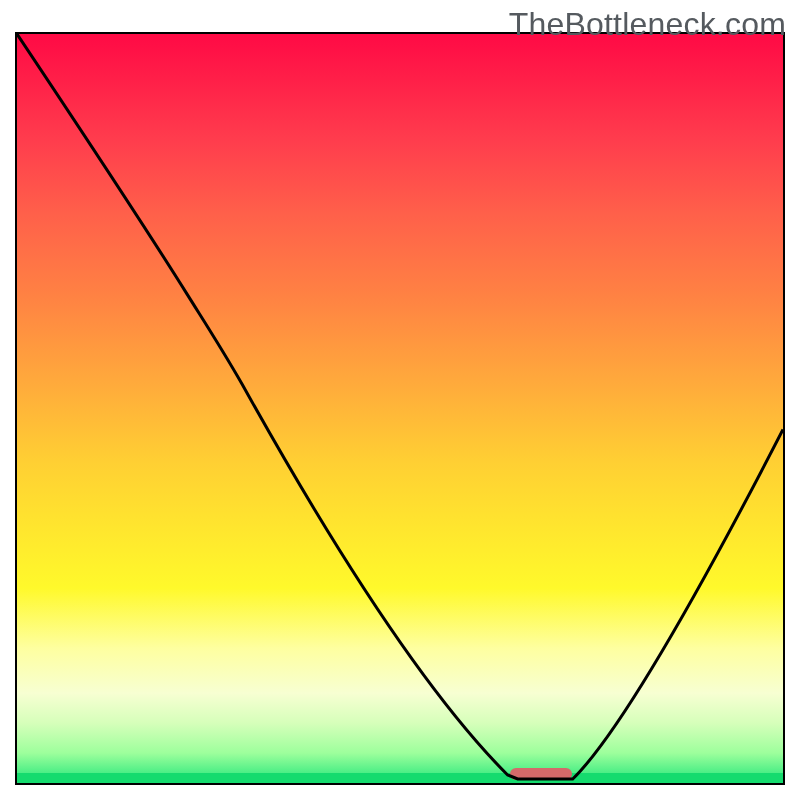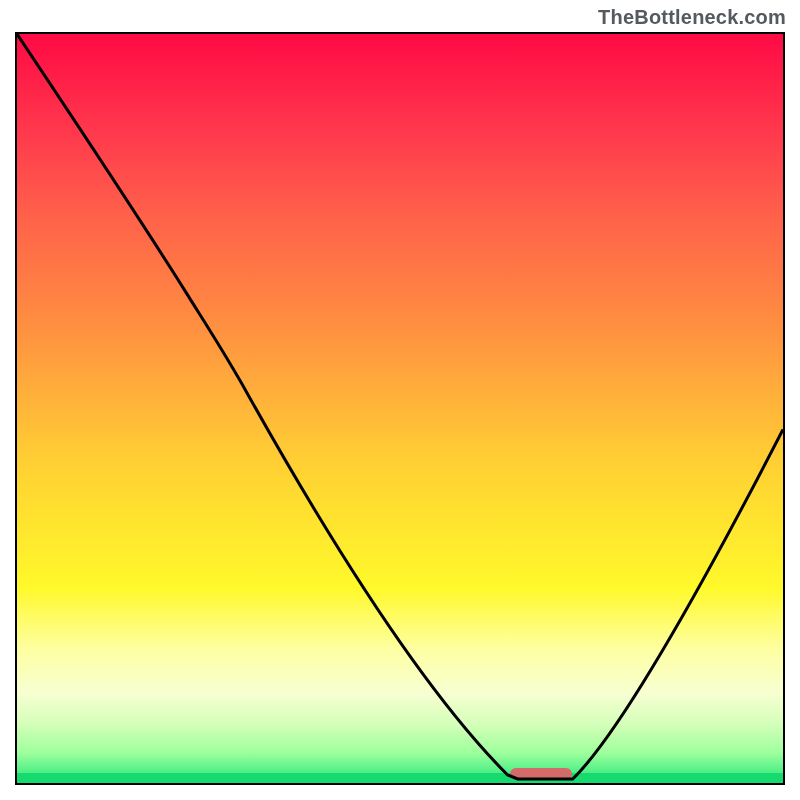--- a/index.html
+++ b/index.html
@@ -12,22 +12,22 @@
   }
   .container {
     position: relative;
     width: 800px;
     height: 800px;
   }
   .watermark {
     position: absolute;
     top: 6px;
     right: 14px;
-    font-size: 20px;
-    font-weight: 700;
+    font-size: 32px;
+    font-weight: 400;
     color: #555a5f;
     letter-spacing: 0.2px;
     z-index: 40;
   }
   .plot-frame {
     position: absolute;
     left: 15px;
     top: 32px;
     width: 770px;
     height: 753px;

